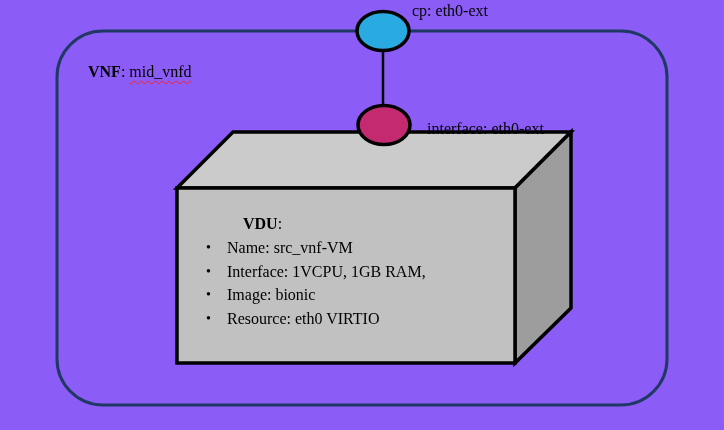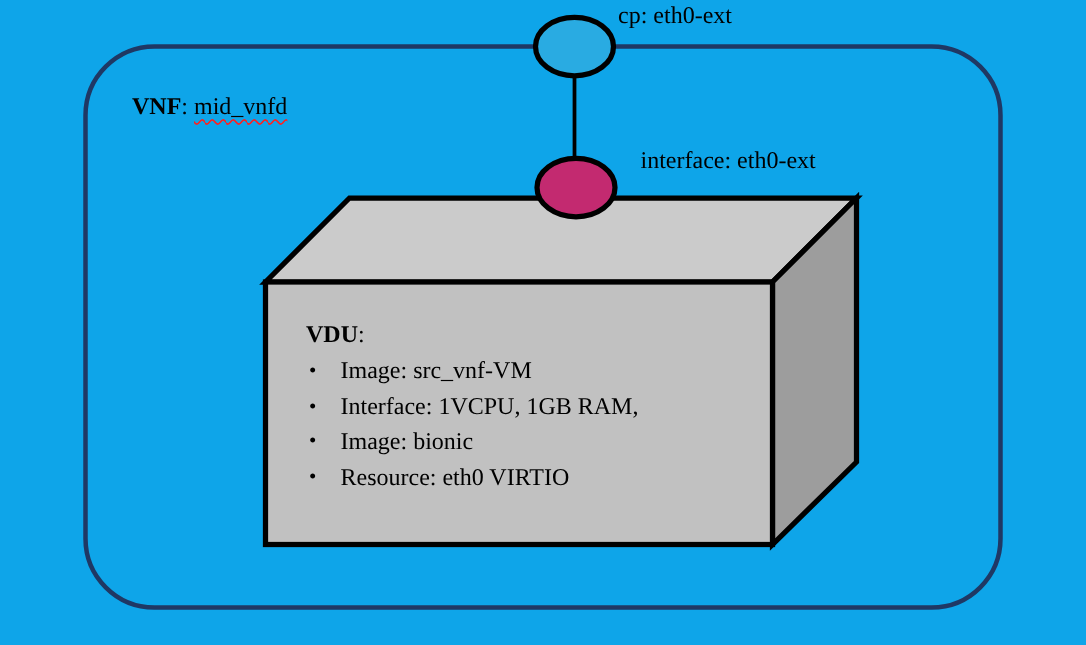--- a/index.html
+++ b/index.html
@@ -5,21 +5,21 @@
   html, body {
     margin: 0;
     padding: 0;
     background: #ffffff;
     font-family: "Liberation Serif", "DejaVu Serif", serif;
   }
   .stage {
     position: relative;
     width: 724px;
     height: 430px;
-    background: #0ea5e9;
+    background: #8b5cf6;
     overflow: hidden;
   }
   .stage svg {
     position: absolute;
     left: 0;
     top: 0;
   }
   .label {
     position: absolute;
     font-size: 16px;
@@ -31,33 +31,34 @@
   .misspelled {
     text-decoration-line: underline;
     text-decoration-style: wavy;
     text-decoration-color: #ff2020;
     text-decoration-thickness: 1px;
     text-underline-offset: 3px;
     margin-top: 32px;
   }
   .cp-label        { left: 412px; top: 1px; }
   .vnf-label       { left: 88px;  top: 62px; }
-  .interface-label { left: 427px; top: 98px; }
+  .interface-label { left: 427px; top: 119px; }
   .vdu-block {
     position: absolute;
     left: 204px;
     top: 212px;
     width: 296px;
     font-size: 16px;
     color: #000000;
   }
   .vdu-title {
     font-weight: bold;
     height: 24px;
     line-height: 24px;
+    margin-left: 39px;
   }
   .vdu-title .colon { font-weight: normal; }
   .vdu-list {
     margin: 0;
     padding: 0;
     list-style: none;
   }
   .vdu-item {
     position: relative;
     padding-left: 23px;
@@ -101,21 +102,21 @@
 
   <div class="label interface-label">interface: eth0-ext</div>
 
   <div class="vdu-block">
     <div class="vdu-title">
       <span>VDU</span><span class="colon">:</span>
     </div>
     <ul class="vdu-list">
       <li class="vdu-item">
         <span class="vdu-bullet">•</span>
-        <span class="vdu-line">Image: src_vnf-VM</span>
+        <span class="vdu-line">Name: src_vnf-VM</span>
       </li>
       <li class="vdu-item">
         <span class="vdu-bullet">•</span>
         <span class="vdu-line">Interface: 1VCPU, 1GB RAM,</span>
       </li>
       <li class="vdu-item">
         <span class="vdu-bullet">•</span>
         <span class="vdu-line">Image: bionic</span>
       </li>
       <li class="vdu-item">

